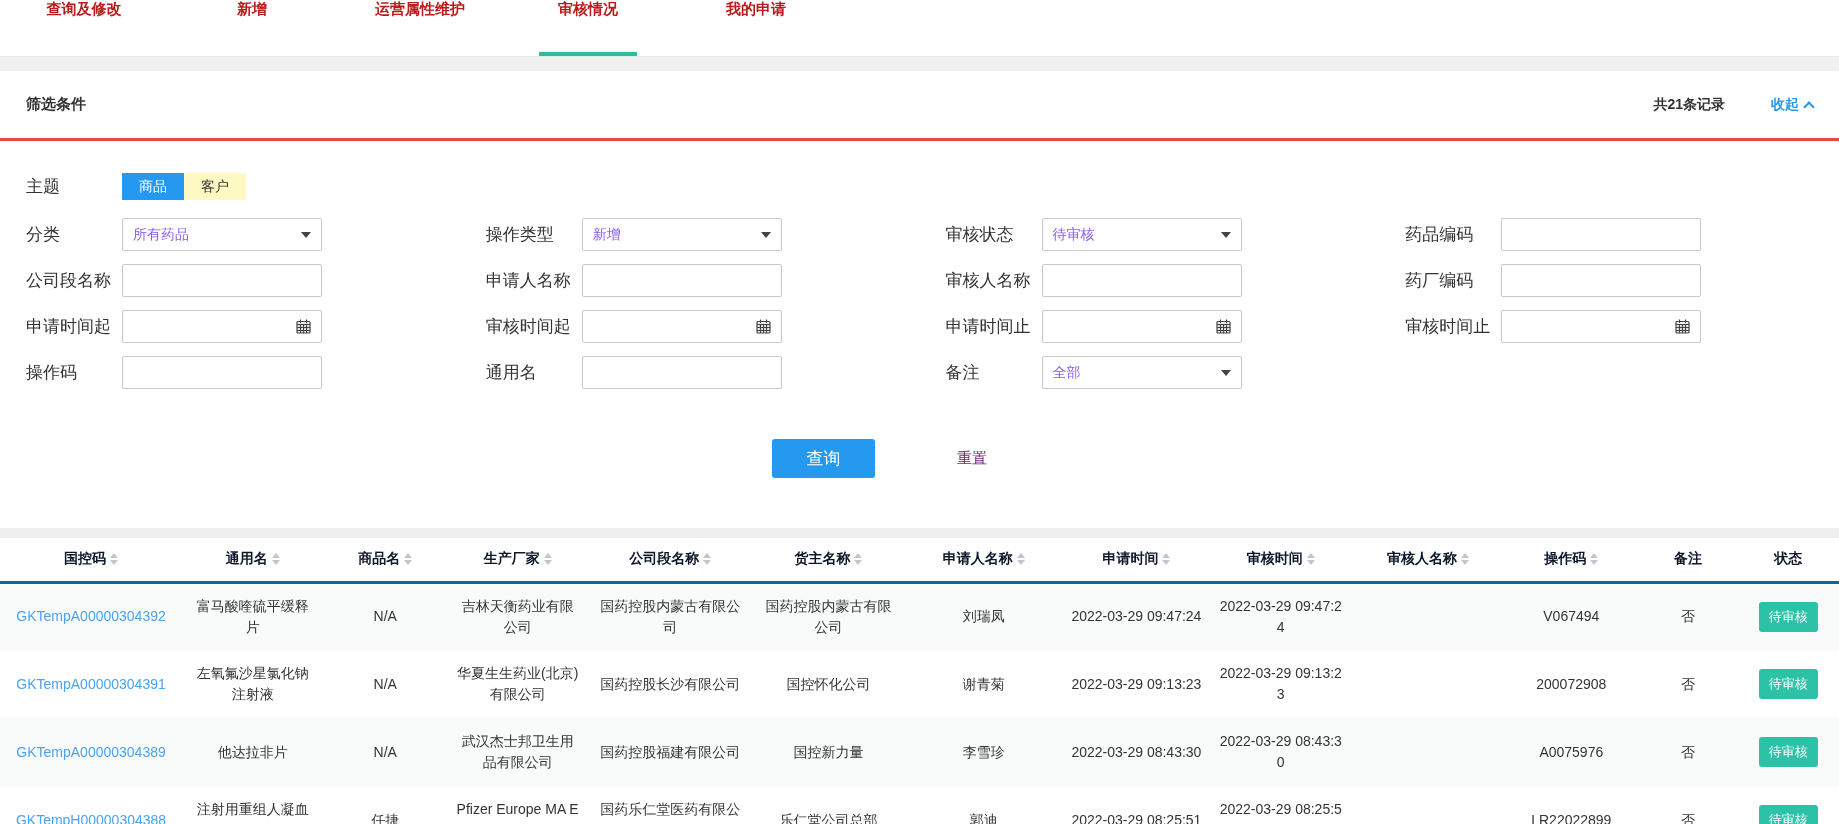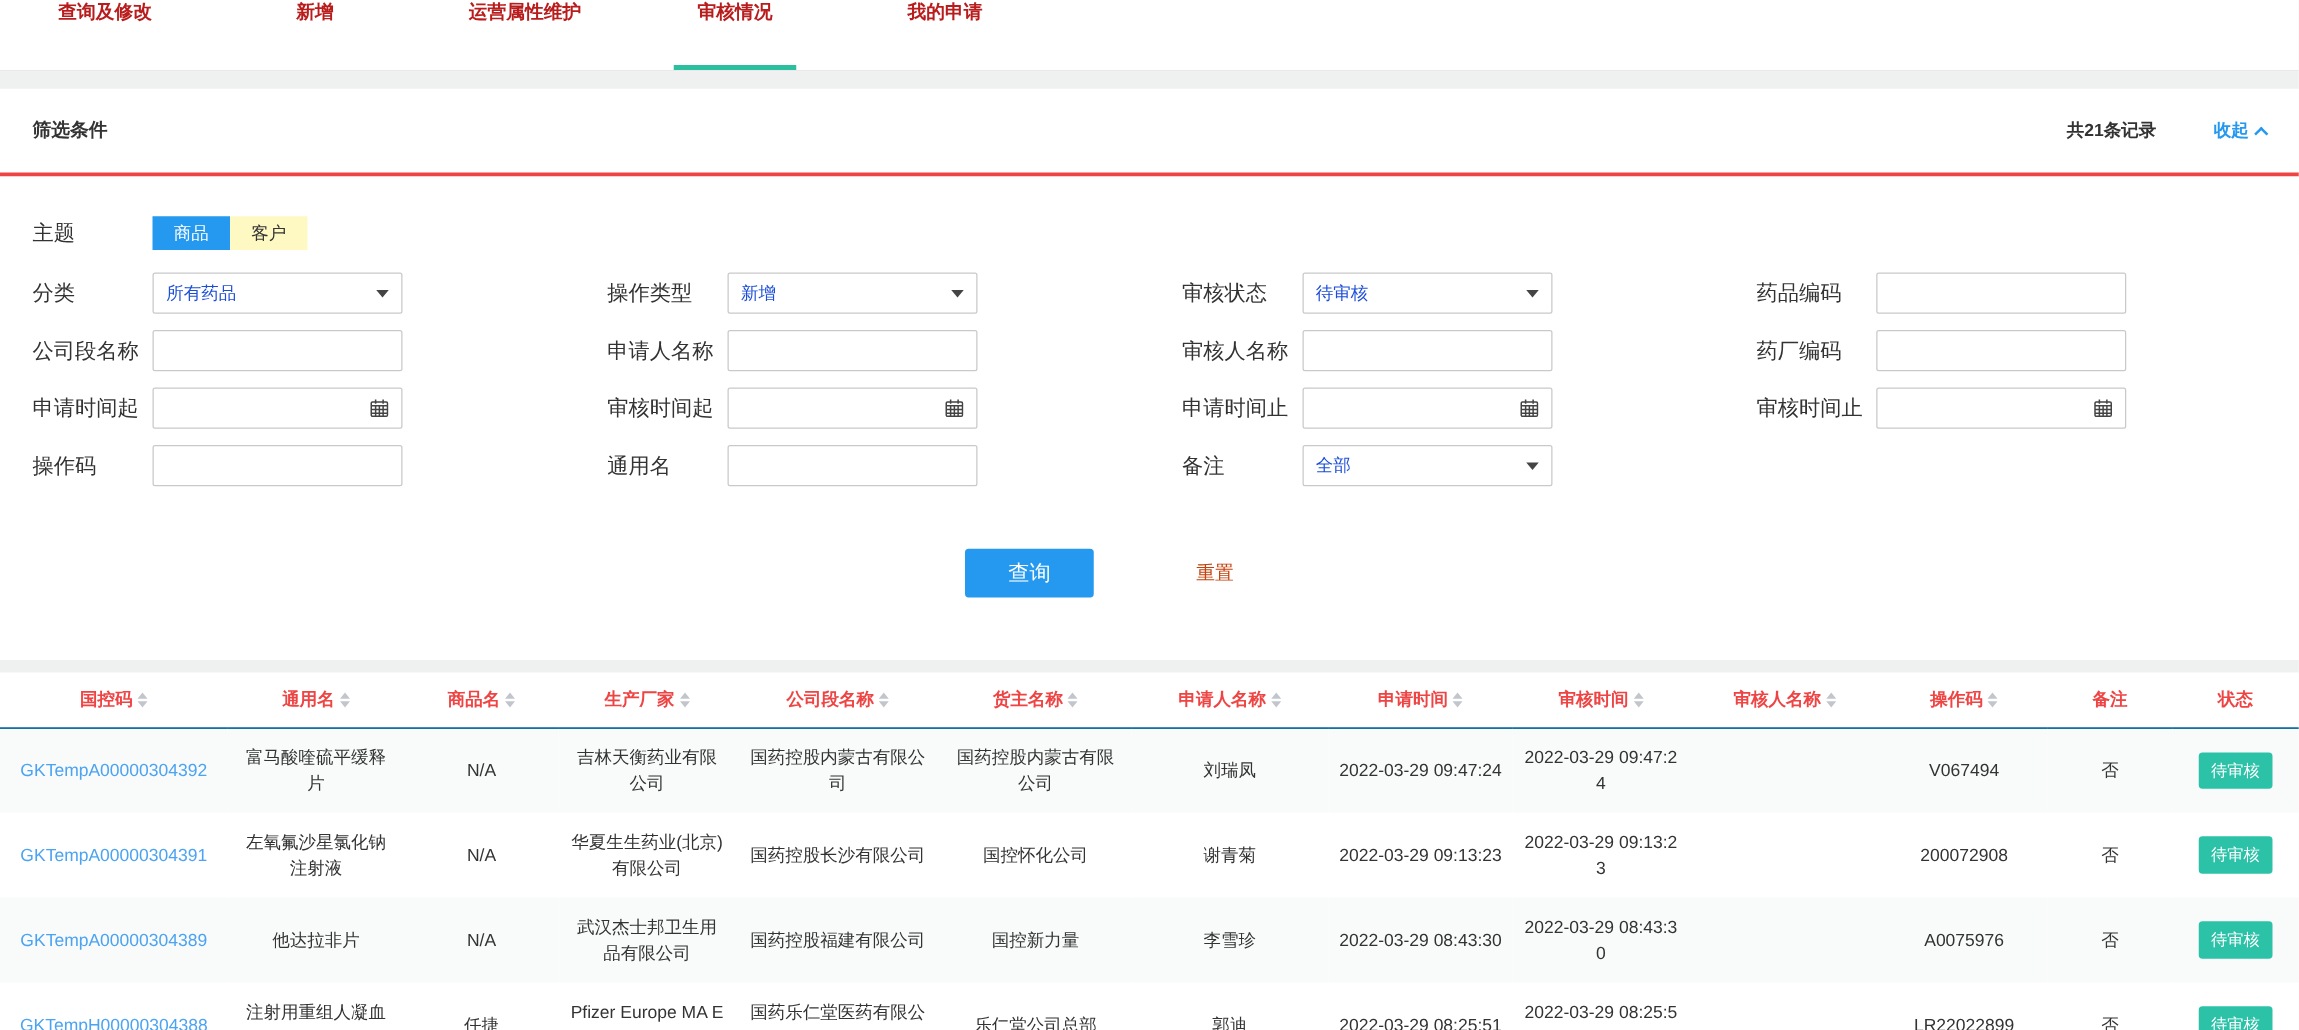--- a/index.html
+++ b/index.html
@@ -45,43 +45,43 @@
     min-width:62px; height:27px; padding:0 14px; border:none; font-size:14px;
     background:#fef9c3; color:#333; cursor:pointer; font-family:inherit;
   }
   .topic-btn.selected { background:#2599f0; color:#fff; }
   .form-area { margin-top:18px; }
   .form-row { display:flex; margin-bottom:13px; }
   .form-cell { width:25%; display:flex; align-items:center; padding-left:26px; }
   .field {
     width:200px; height:33px; border:1px solid #c9c9c9; border-radius:2px;
     background:#fff; display:flex; align-items:center; padding:0 10px;
-    font-size:14px; color:#1d4ed8; cursor:text;
+    font-size:14px; color:#8b5cf6; cursor:text;
   }
   .field.select { cursor:pointer; }
   .field .value { flex:1; }
   .dd-arrow {
     width:0; height:0; border-left:5px solid transparent;
     border-right:5px solid transparent; border-top:6px solid #444;
   }
   .field input {
     border:none; outline:none; width:100%; font:inherit; color:inherit; background:transparent;
   }
   .actions { margin-top:50px; display:flex; align-items:center; justify-content:center; position:relative; left:-40px; }
   .search-btn {
     width:103px; height:39px; background:#2599f0; color:#fff; border:none;
     border-radius:3px; font-size:17px; cursor:pointer; font-family:inherit;
   }
-  .reset-link { color:#c2410c; font-size:15px; margin-left:82px; cursor:pointer; }
+  .reset-link { color:#701a75; font-size:15px; margin-left:82px; cursor:pointer; }
   
   .table-card { position:absolute; top:538px; left:0; right:0; bottom:0; background:#fff; overflow:hidden; }
   table { width:100%; border-collapse:collapse; table-layout:fixed; font-size:14px; }
   thead th {
-    height:44px; font-weight:bold; color:#ef4444; text-align:center;
-    border-bottom:1px solid #0369a1; padding:0 4px; cursor:default;
+    height:44px; font-weight:bold; color:#0f172a; text-align:center;
+    border-bottom:3px solid #0369a1; padding:0 4px; cursor:default;
   }
   thead th.sortable { cursor:pointer; }
   .th-inner { display:inline-flex; align-items:center; gap:4px; }
   .sort { display:inline-flex; flex-direction:column; gap:2px; }
   .sort i { display:block; width:0; height:0; border-left:4px solid transparent; border-right:4px solid transparent; }
   .sort .up { border-bottom:5px solid #c2c6cc; }
   .sort .down { border-top:5px solid #c2c6cc; }
   tbody td {
     height:68px; text-align:center; vertical-align:middle; padding:6px 8px;
     color:#333; line-height:1.5; word-break:break-all;

